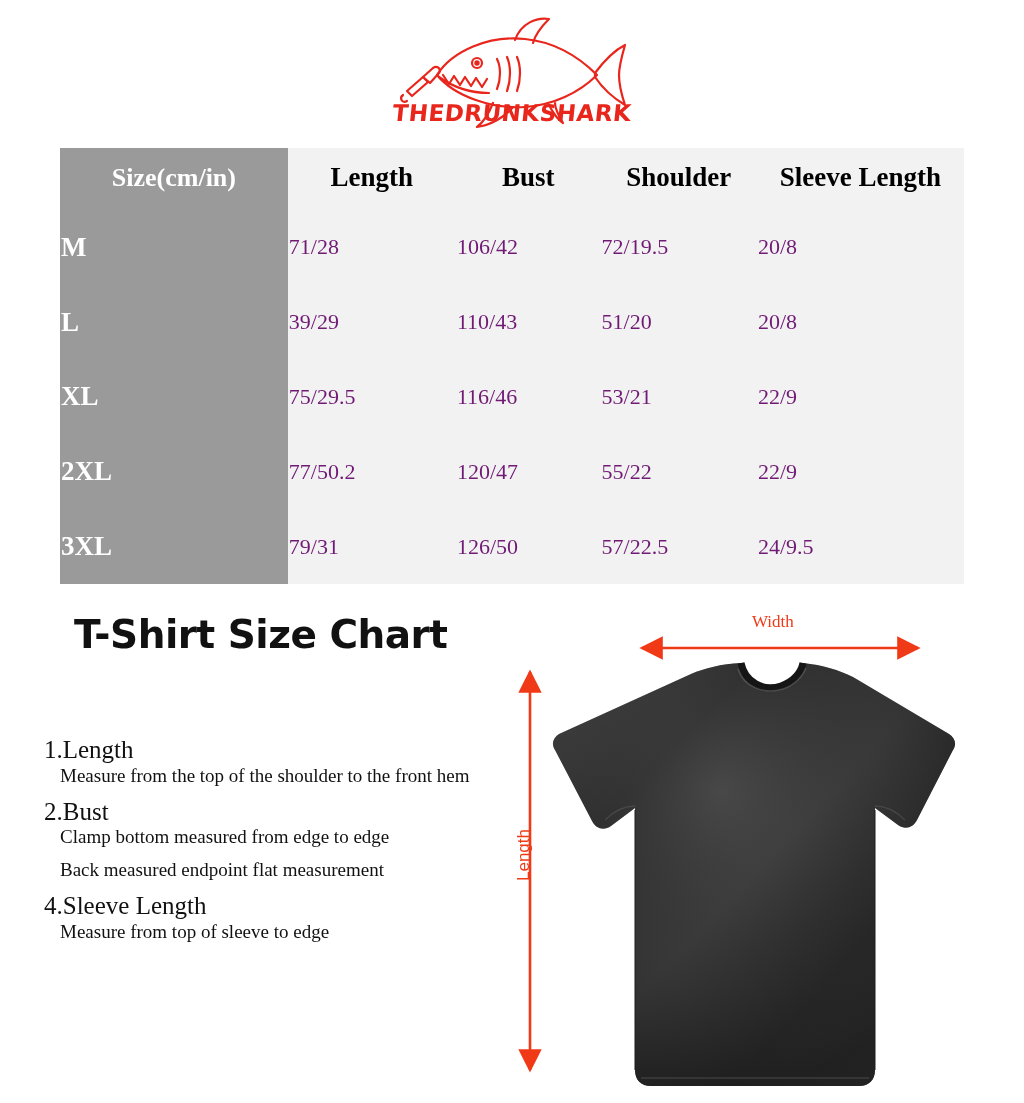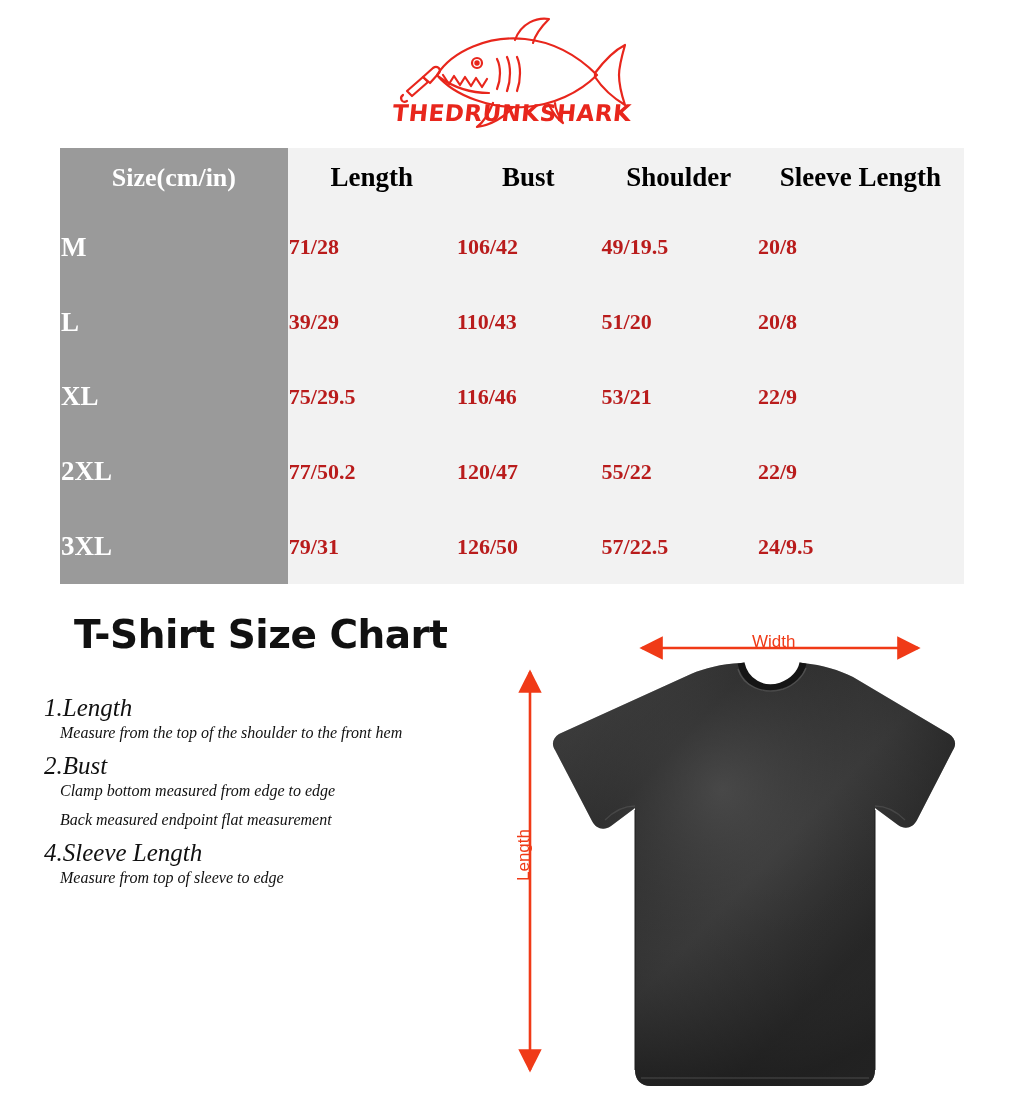--- a/index.html
+++ b/index.html
@@ -81,78 +81,76 @@
     font-size: 26px;
   }
   .size-table td.size-cell {
     background: #9a9a9a;
     color: #ffffff;
     font-size: 27px;
     font-weight: bold;
   }
   .size-table tbody td {
     font-size: 22px;
-    font-weight: bold;
-    color: #b91c1c;
+    font-weight: normal;
+    color: #701a75;
     height: 73px;
   }
 
   
   .chart-title {
     position: absolute;
     top: 612px;
     left: 34px;
     font-family: "DejaVu Sans", sans-serif;
     font-weight: bold;
     font-size: 39px;
     letter-spacing: -0.5px;
     color: #111;
     white-space: nowrap;
     margin-left: 40px;
   }
   .instructions {
     position: absolute;
-    top: 694px;
+    top: 736px;
     left: 40px;
     width: 470px;
-    font-style: italic;
   }
   .inst-item { margin-bottom: 10px; }
   .inst-head {
     font-family: "Liberation Serif", serif;
     font-size: 25px;
     color: #111;
     line-height: 1.15;
     padding-left: 4px;
   }
   .inst-body {
     font-family: "Liberation Serif", serif;
-    font-size: 16px;
+    font-size: 19px;
     color: #111;
     line-height: 1.2;
     padding-left: 20px;
     max-width: 440px;
   }
 
   
   .shirt-area {
     position: absolute;
     top: 600px;
     left: 490px;
     width: 534px;
     height: 503px;
   }
   .width-label {
     position: absolute;
     top: 12px;
     left: 262px;
-    font-family: Liberation Sans, sans-serif;
+    font-family: Liberation Serif, serif;
     font-size: 17px;
     color: #f03a17;
-    margin-top: 20px;
   }
   .length-label {
     position: absolute;
     top: 245px;
     left: 8px;
     font-family: "Liberation Sans", sans-serif;
     font-size: 17px;
     color: #f03a17;
     transform: rotate(-90deg);
     transform-origin: center;
@@ -217,21 +215,21 @@
           <th>Bust</th>
           <th>Shoulder</th>
           <th>Sleeve Length</th>
         </tr>
       </thead>
       <tbody>
         <tr>
           <td class="size-cell">M</td>
           <td>71/28</td>
           <td>106/42</td>
-          <td>49/19.5</td>
+          <td>72/19.5</td>
           <td>20/8</td>
         </tr>
         <tr>
           <td class="size-cell">L</td>
           <td>39/29</td>
           <td>110/43</td>
           <td>51/20</td>
           <td>20/8</td>
         </tr>
         <tr>

